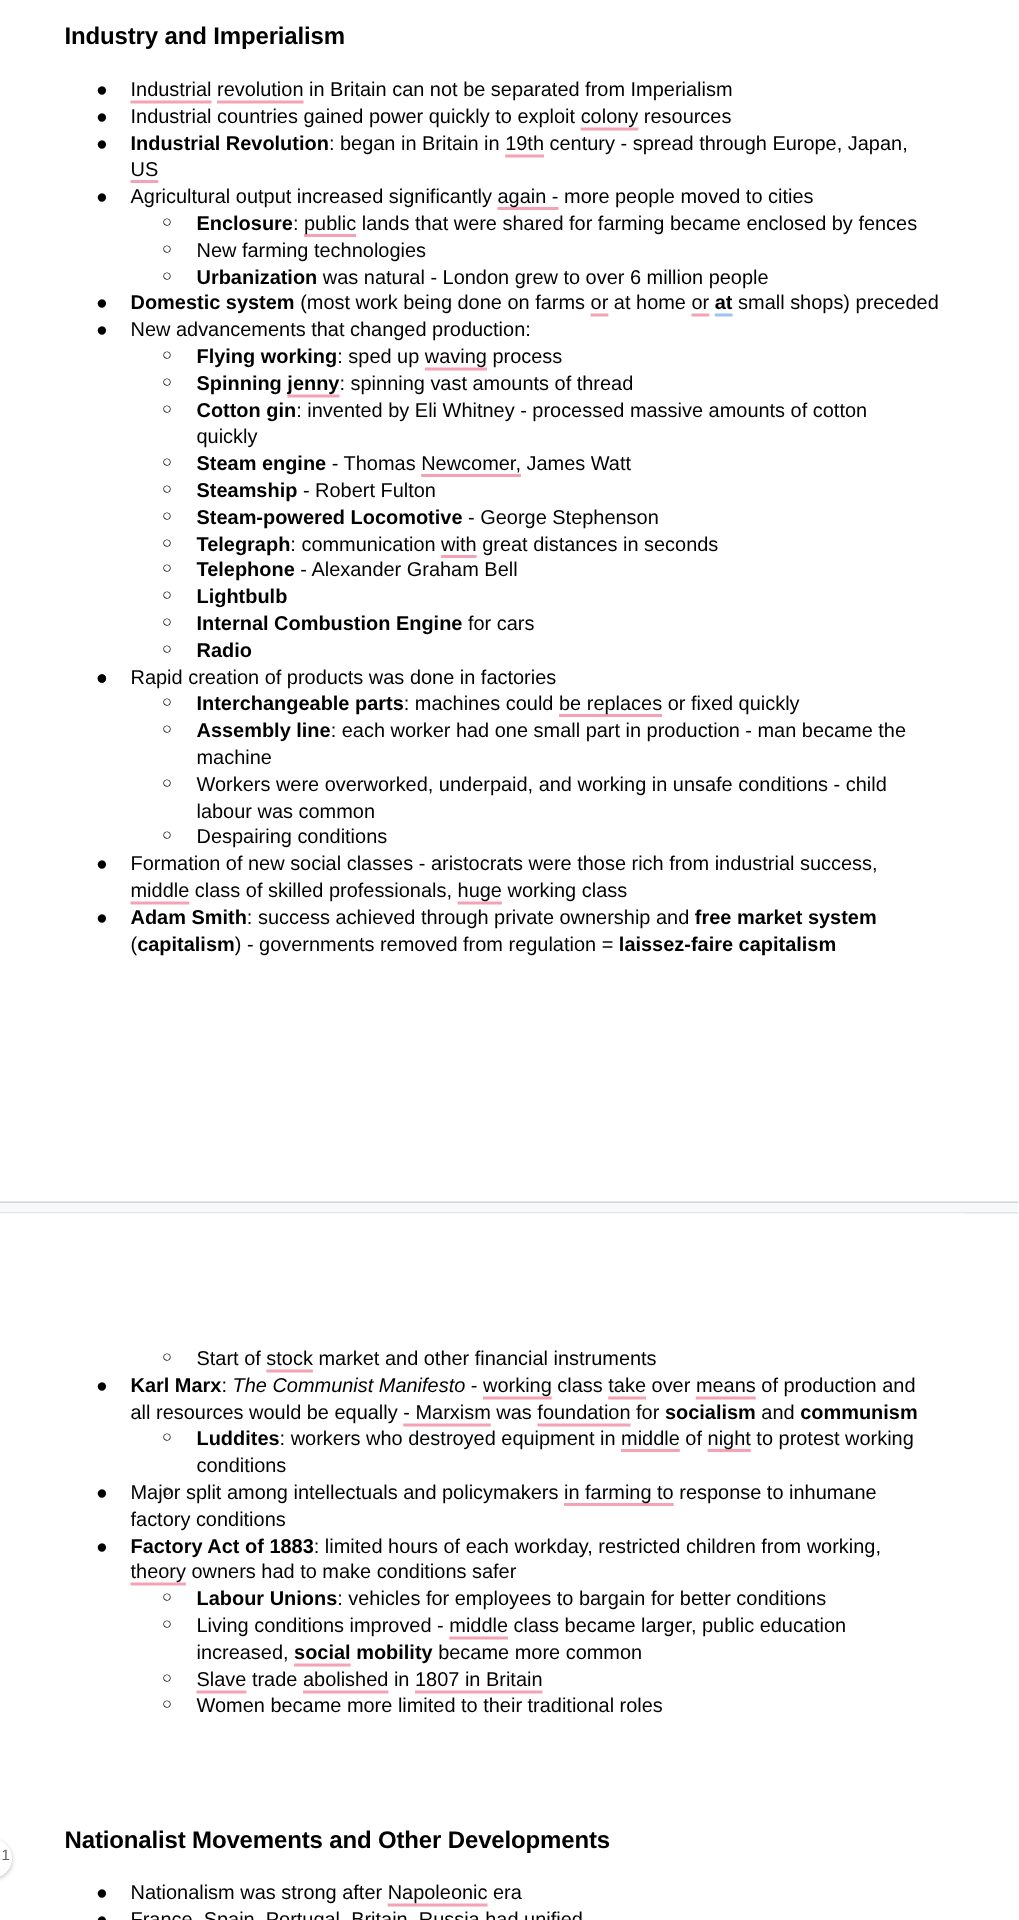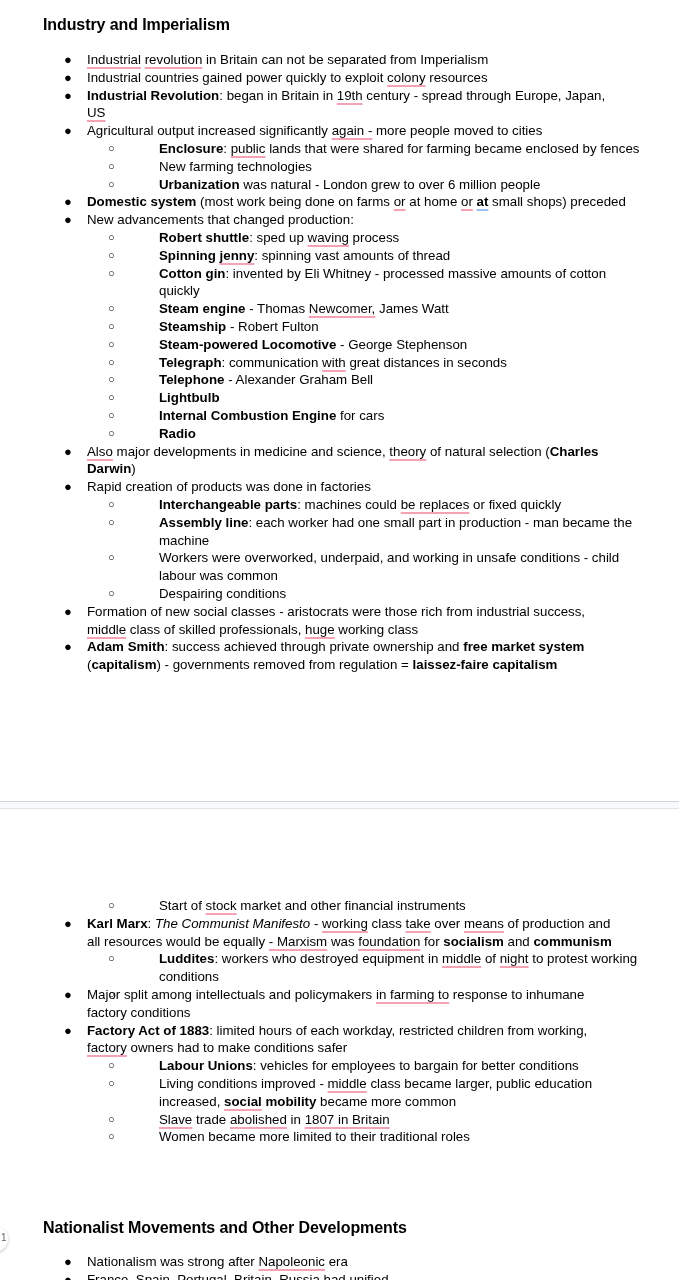--- a/index.html
+++ b/index.html
@@ -23,21 +23,21 @@
   ul { position: absolute; margin: 0; padding: 0; list-style: none; }
   li { position: relative; font-size: 13.3px; line-height: 17.8px; }
   li.l1 { padding-left: 87px; }
   li.l2 { padding-left: 131px; }
   li .bullet {
     position: absolute; top: 0; font-size: 13px;
   }
   li.l1 .bullet { left: 64px; }
   li.l2 .bullet { left: 108px; font-size: 11px; }
   li .text { display: block; width: 540px; }
-  li.l2 .text { width: 490px; margin-left: 28px; }
+  li.l2 .text { width: 490px; }
   b { font-weight: bold; }
   .sp { text-decoration: underline; text-decoration-color: #f4a3b4; text-decoration-thickness: 2px; text-underline-offset: 3px; }
   .gr { text-decoration: underline; text-decoration-color: #9fc2f5; text-decoration-thickness: 2px; text-underline-offset: 3px; font-weight: bold; }
   .side-handle {
     position: absolute; left: -14px; top: 1226px; width: 22px; height: 26px;
     background: #fff; border-radius: 0 13px 13px 0; box-shadow: 0 1px 3px rgba(0,0,0,0.25);
   }
   .side-handle span { position: absolute; left: 15px; top: 6px; font-size: 10px; color: #5f6368; }
 </style>
 </head>
@@ -77,21 +77,21 @@
       <li class="l1">
         <span class="bullet">●</span>
         <span class="text"><b>Domestic system</b> (most work being done on farms <span class="sp">or</span> at home <span class="sp">or</span> <span class="gr">at</span> small shops) preceded</span>
       </li>
       <li class="l1">
         <span class="bullet">●</span>
         <span class="text">New advancements that changed production:</span>
       </li>
       <li class="l2">
         <span class="bullet">○</span>
-        <span class="text"><b>Robert shuttle</b>: sped up <span class="sp">waving</span> process</span>
+        <span class="text"><b>Flying working</b>: sped up <span class="sp">waving</span> process</span>
       </li>
       <li class="l2">
         <span class="bullet">○</span>
         <span class="text"><b>Spinning <span class="sp">jenny</span></b>: spinning vast amounts of thread</span>
       </li>
       <li class="l2">
         <span class="bullet">○</span>
         <span class="text"><b>Cotton gin</b>: invented by Eli Whitney - processed massive amounts of cotton quickly</span>
       </li>
       <li class="l2">
@@ -121,21 +121,20 @@
       <li class="l2">
         <span class="bullet">○</span>
         <span class="text"><b>Internal Combustion Engine</b> for cars</span>
       </li>
       <li class="l2">
         <span class="bullet">○</span>
         <span class="text"><b>Radio</b></span>
       </li>
       <li class="l1">
         <span class="bullet">●</span>
-        <span class="text"><span class="sp">Also</span> major developments in medicine and science, <span class="sp">theory</span> of natural selection (<b>Charles Darwin</b>)</span>
       </li>
       <li class="l1">
         <span class="bullet">●</span>
         <span class="text">Rapid creation of products was done in factories</span>
       </li>
       <li class="l2">
         <span class="bullet">○</span>
         <span class="text"><b>Interchangeable parts</b>: machines could <span class="sp">be replaces</span> or fixed quickly</span>
       </li>
       <li class="l2">
@@ -179,21 +178,21 @@
       </li>
       <li class="l2">
         <span class="bullet">○</span>
       </li>
       <li class="l1">
         <span class="bullet">●</span>
         <span class="text">Major split among intellectuals and policymakers <span class="sp">in farming to</span> response to inhumane factory conditions</span>
       </li>
       <li class="l1">
         <span class="bullet">●</span>
-        <span class="text"><b>Factory Act of 1883</b>: limited hours of each workday, restricted children from working, <span class="sp">factory</span> owners had to make conditions safer</span>
+        <span class="text"><b>Factory Act of 1883</b>: limited hours of each workday, restricted children from working, <span class="sp">theory</span> owners had to make conditions safer</span>
       </li>
       <li class="l2">
         <span class="bullet">○</span>
         <span class="text"><b>Labour Unions</b>: vehicles for employees to bargain for better conditions</span>
       </li>
       <li class="l2">
         <span class="bullet">○</span>
         <span class="text">Living conditions improved - <span class="sp">middle</span> class became larger, public education increased, <b><span class="sp">social</span> mobility</b> became more common</span>
       </li>
       <li class="l2">

